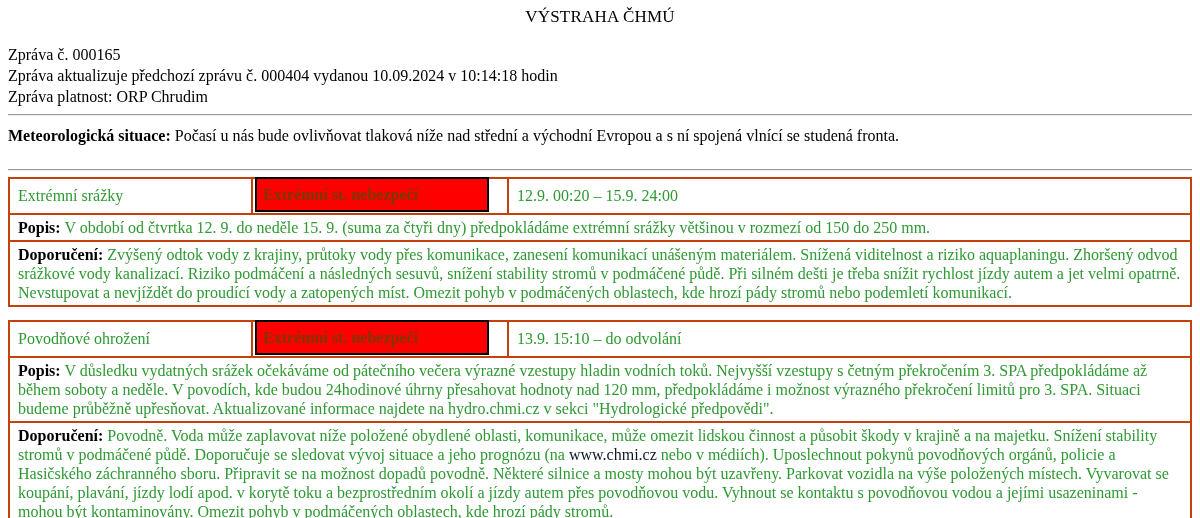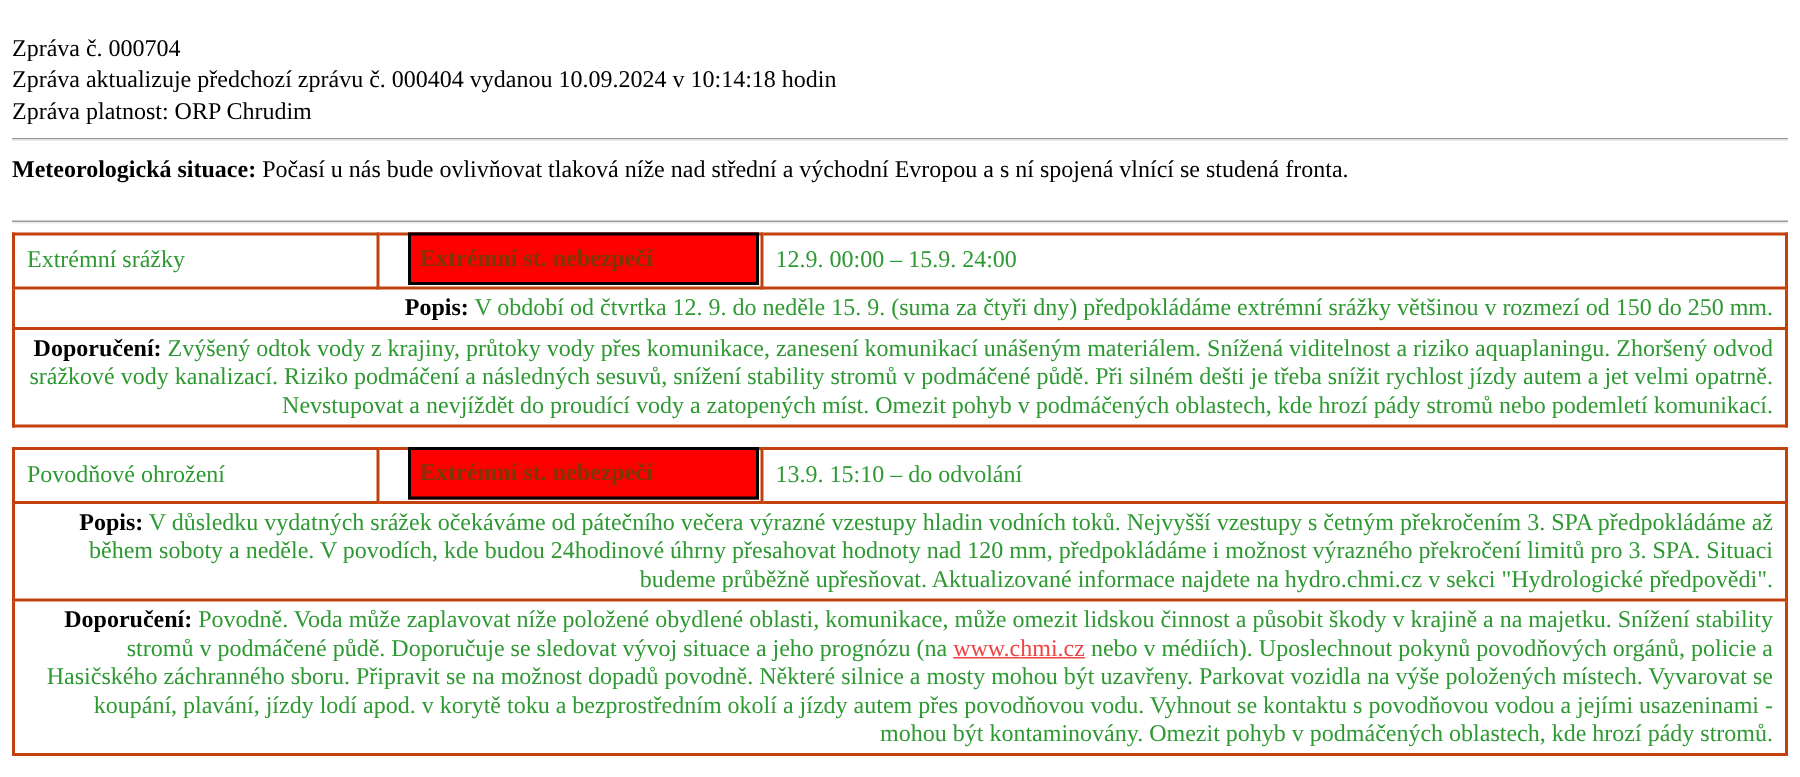--- a/index.html
+++ b/index.html
@@ -32,63 +32,64 @@
   table.warning td {
     border: 2px solid #c2410c;
     padding: 3px 8px;
     vertical-align: middle;
   }
   td.c-event { width: 225px; height: 28px; color: #2e9932; }
   td.c-sev   { width: 238px; padding: 0; position: relative; }
   td.c-time  { color: #2e9932; }
   .alert-box {
     position: absolute;
-    top: -2px; left: 19px;
+    top: -2px; left: 2px;
     width: 234px; height: 35px;
     box-sizing: border-box;
     background: #fe0000;
     border: 2px solid #000;
     display: flex; align-items: center;
     padding: 0 6px;
     font-weight: bold;
     color: #7b3807;
     z-index: 2;
   }
-  td.para { line-height: 19px; padding: 4px 6px; text-align: right; }
+  td.para { line-height: 19px; padding: 4px 6px; }
   .green { color: #2e9932; }
-  a.chmi-link { color: #ef4444; text-decoration: underline; cursor: pointer; }
+  a.chmi-link { color: #0f172a; cursor: pointer; }
 </style>
 </head>
 <body>
 
 <div>
 
   <div class="title-block">
+    <div class="title-line">VÝSTRAHA ČHMÚ</div>
   </div>
 
   <div>
-    <div class="meta-line">Zpráva č. 000704</div>
+    <div class="meta-line">Zpráva č. 000165</div>
     <div class="meta-line">Zpráva aktualizuje předchozí zprávu č. 000404 vydanou 10.09.2024 v 10:14:18 hodin</div>
     <div class="meta-line">Zpráva platnost: ORP Chrudim</div>
   </div>
 
   <hr class="rule">
 
   <p class="meteo"><span class="lbl">Meteorologická situace:</span> <span>Počasí u nás bude ovlivňovat tlaková níže nad střední a východní Evropou a s ní spojená vlnící se studená fronta.</span></p>
 
   <hr class="rule">
 
   <table class="warning">
     <tbody>
         <tr>
       <td class="c-event"><span>Extrémní srážky</span></td>
       <td class="c-sev">
         <div class="alert-box">Extrémní st. nebezpečí</div>
       </td>
-      <td class="c-time"><span>12.9. 00:00 – 15.9. 24:00</span></td>
+      <td class="c-time"><span>12.9. 00:20 – 15.9. 24:00</span></td>
     </tr>
     <tr>
       <td class="para" colspan="3"><span class="lbl">Popis:</span> <span class="green">V období od čtvrtka 12. 9. do neděle 15. 9. (suma za čtyři dny) předpokládáme extrémní srážky většinou v rozmezí od 150 do 250 mm.</span></td>
     </tr>
     <tr>
       <td class="para" colspan="3"><span class="lbl">Doporučení:</span> <span class="green">Zvýšený odtok vody z krajiny, průtoky vody přes komunikace, zanesení komunikací unášeným materiálem. Snížená viditelnost a riziko aquaplaningu. Zhoršený odvod srážkové vody kanalizací. Riziko podmáčení a následných sesuvů, snížení stability stromů v podmáčené půdě. Při silném dešti je třeba snížit rychlost jízdy autem a jet velmi opatrně. Nevstupovat a nevjíždět do proudící vody a zatopených míst. Omezit pohyb v podmáčených oblastech, kde hrozí pády stromů nebo podemletí komunikací.</span></td>
     </tr>
   </tbody>
     </table>
 

